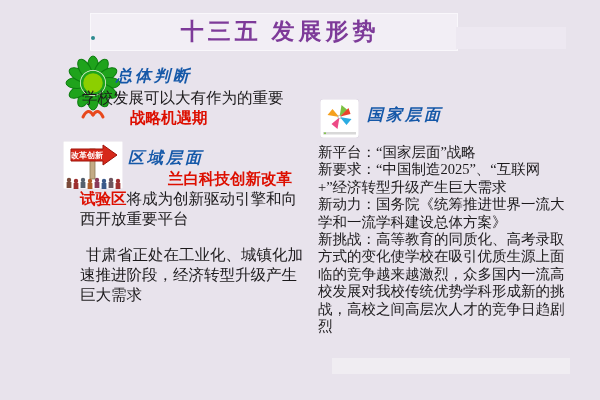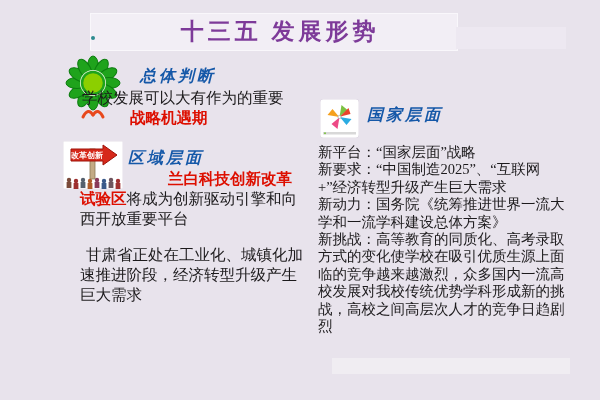--- a/index.html
+++ b/index.html
@@ -31,21 +31,21 @@
     background:#2e8b8f;
   }
   .slide-title{
     position:absolute;left:0;top:16px;width:524px;text-align:center;
     color:var(--title);font-size:23px;font-weight:bold;letter-spacing:4px;margin-left:18px;
   }
   .sec-header{
     position:absolute;color:var(--header);font-size:16px;font-weight:bold;
     letter-spacing:3px;font-style:italic;
   }
-  .h-overall{left:140px;top:66px;}
+  .h-overall{left:116px;top:66px;}
   .h-regional{left:128px;top:148px;}
   .h-national{left:367px;top:105px;}
   .icon{position:absolute;}
   .icon-flower{left:61px;top:55px;width:64px;height:66px;}
   .icon-sign{left:63px;top:141px;width:60px;height:48px;}
   .icon-pinwheel{left:320px;top:99px;width:39px;height:39px;}
   .textblock{position:absolute;color:var(--ink);}
   .tb-overall{left:82px;top:88px;width:222px;font-size:15.5px;line-height:20px;}
   .tb-regional{left:80px;top:169px;width:226px;font-size:15.5px;line-height:20px;}
   .tb-national{left:318px;top:144px;width:250px;font-size:14.5px;line-height:17.4px;}

